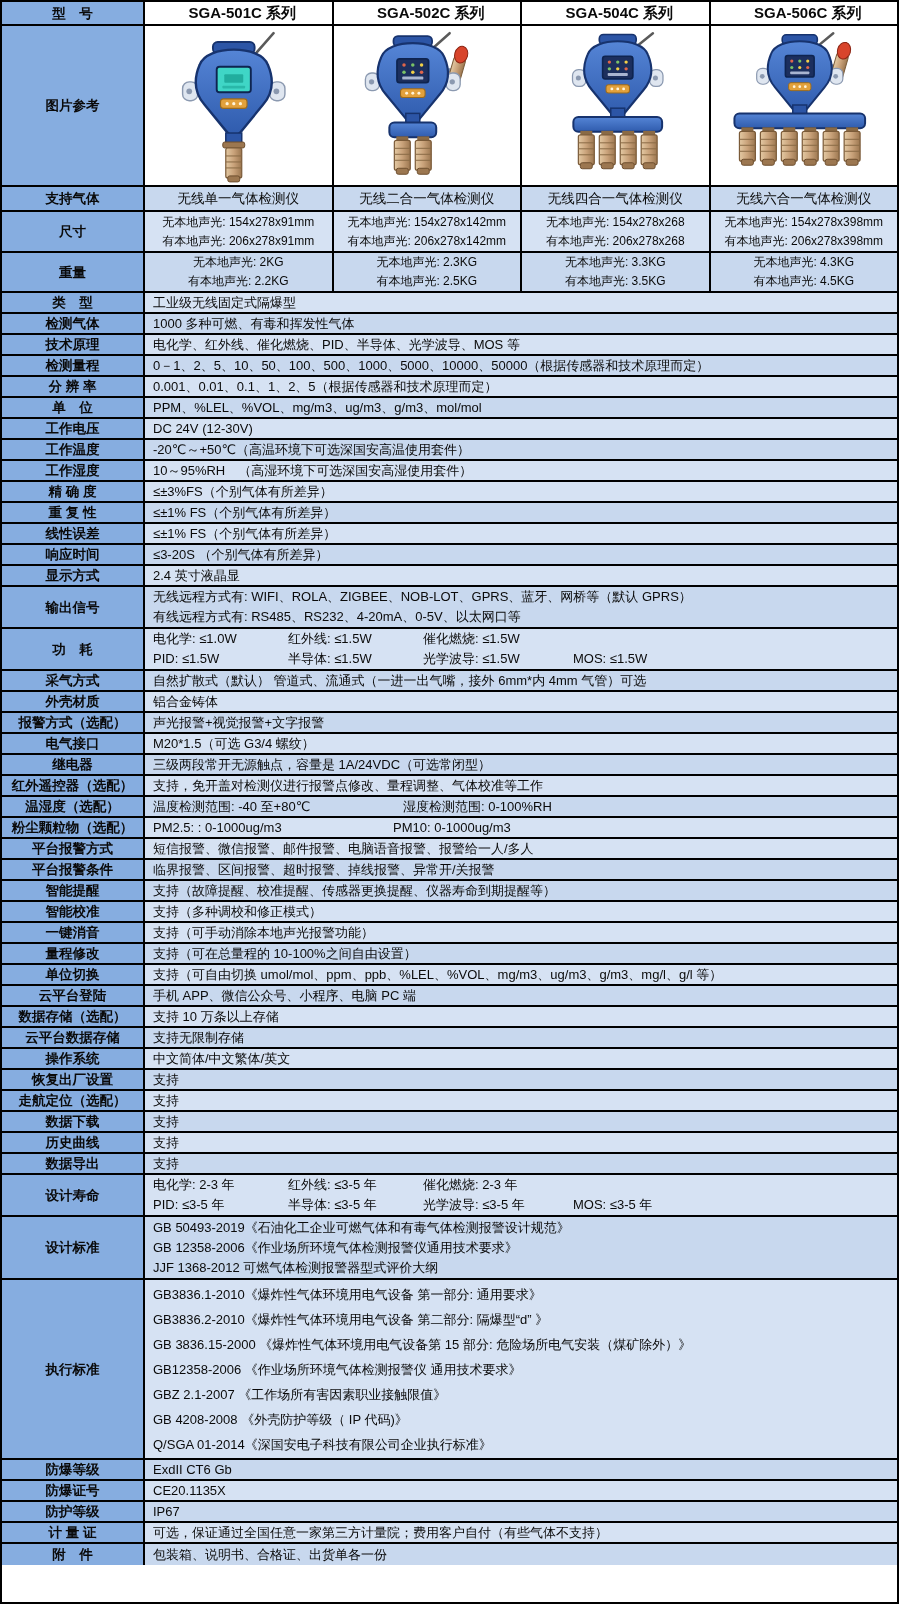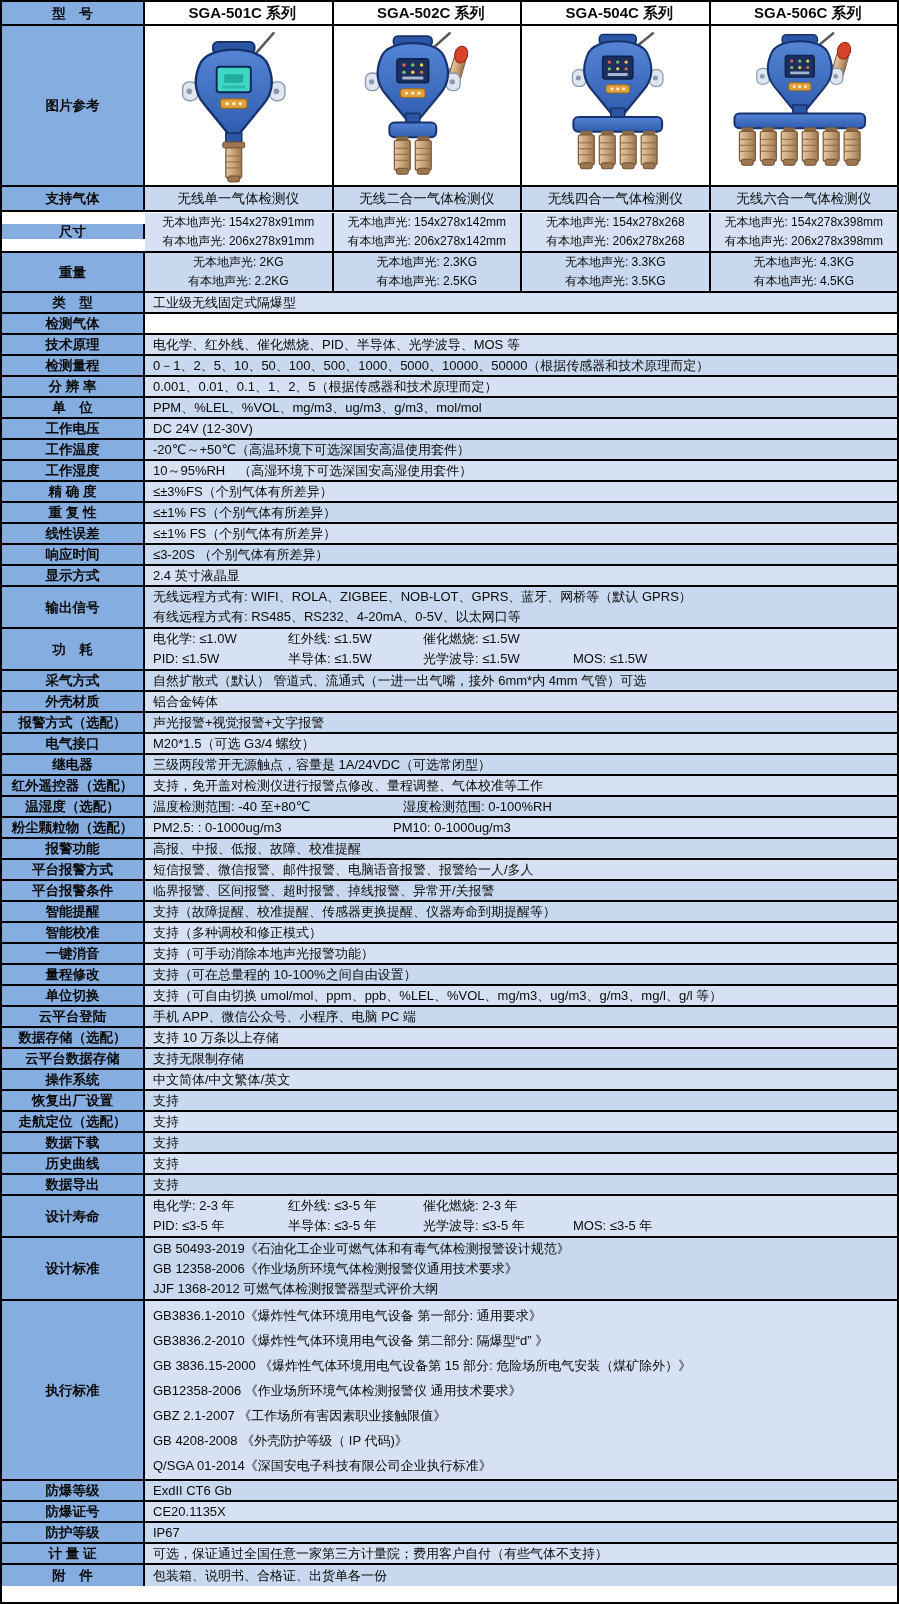--- a/index.html
+++ b/index.html
@@ -18,21 +18,21 @@
   .value{flex:1; font-size:13px; display:flex; flex-direction:column; justify-content:center;
          padding-left:8px; white-space:pre-line;}
   .col{flex:1; border-right:2px solid var(--border); display:flex; flex-direction:column;
        align-items:center; justify-content:center; text-align:center; font-size:12px; white-space:pre-line;}
   .col:last-child{border-right:none;}
   .r-header{height:24px;}
   .r-header .col{background:var(--header-bg); font-weight:bold; font-size:15px;margin-left:8px;}
   .r-image{height:161px;}
   .r-image .col{background:#fff; padding:1px;}
   .r-gas{height:25px;} .r-gas .col{background:var(--value-b); font-size:13.5px;}
-  .r-dim{height:41px;align-items:center;} .r-dim .col{background:var(--value-a); line-height:19px;}
+  .r-dim{height:41px;} .r-dim .col{background:var(--value-a); line-height:19px;}
   .r-wt{height:40px;}  .r-wt .col{background:var(--value-b); line-height:19px;}
   .spec .value{background:var(--value-a);}
   .spec.alt .value{background:var(--value-b);}
   .l1{height:21px;} .l1 .value{line-height:18px;}
   .l2{height:42px;} .l2 .line{height:20px; line-height:20px;}
   .l3{height:63px;} .l3 .line{height:20px; line-height:20px;}
   .l7{height:180px;} .l7 .line{height:25px; line-height:25px;}
   .seg{display:inline-block; vertical-align:top;}
   .device{width:100%; height:100%;}
   svg{display:block;}
@@ -342,20 +342,21 @@
 有本地声光: 4.5KG</div>
   </div>
 
   <div id="spec-rows">
       <div class="row spec l1">
         <div class="cell label">类　型</div>
         <div class="cell value"><span>工业级无线固定式隔爆型</span></div>
       </div>
       <div class="row spec l1 alt">
         <div class="cell label">检测气体</div>
+        <div class="cell value"><span>1000 多种可燃、有毒和挥发性气体</span></div>
       </div>
       <div class="row spec l1">
         <div class="cell label">技术原理</div>
         <div class="cell value"><span>电化学、红外线、催化燃烧、PID、半导体、光学波导、MOS 等</span></div>
       </div>
       <div class="row spec l1 alt">
         <div class="cell label">检测量程</div>
         <div class="cell value"><span>0－1、2、5、10、50、100、500、1000、5000、10000、50000（根据传感器和技术原理而定）</span></div>
       </div>
       <div class="row spec l1">
@@ -431,24 +432,20 @@
         <div class="cell value"><span>支持，免开盖对检测仪进行报警点修改、量程调整、气体校准等工作</span></div>
       </div>
       <div class="row spec l1 alt">
         <div class="cell label">温湿度（选配）</div>
         <div class="cell value"><div class="line"><span class="seg" style="min-width: 250px;">温度检测范围: -40 至+80℃</span><span class="seg">湿度检测范围: 0-100%RH</span></div></div>
       </div>
       <div class="row spec l1">
         <div class="cell label">粉尘颗粒物（选配）</div>
         <div class="cell value"><div class="line"><span class="seg" style="min-width: 240px;">PM2.5: : 0-1000ug/m3</span><span class="seg">PM10: 0-1000ug/m3</span></div></div>
       </div>
-      <div class="row spec l1 alt">
-        <div class="cell label">报警功能</div>
-        <div class="cell value"><span>高报、中报、低报、故障、校准提醒</span></div>
-      </div>
       <div class="row spec l1">
         <div class="cell label">平台报警方式</div>
         <div class="cell value"><span>短信报警、微信报警、邮件报警、电脑语音报警、报警给一人/多人</span></div>
       </div>
       <div class="row spec l1 alt">
         <div class="cell label">平台报警条件</div>
         <div class="cell value"><span>临界报警、区间报警、超时报警、掉线报警、异常开/关报警</span></div>
       </div>
       <div class="row spec l1 alt">
         <div class="cell label">智能提醒</div>

